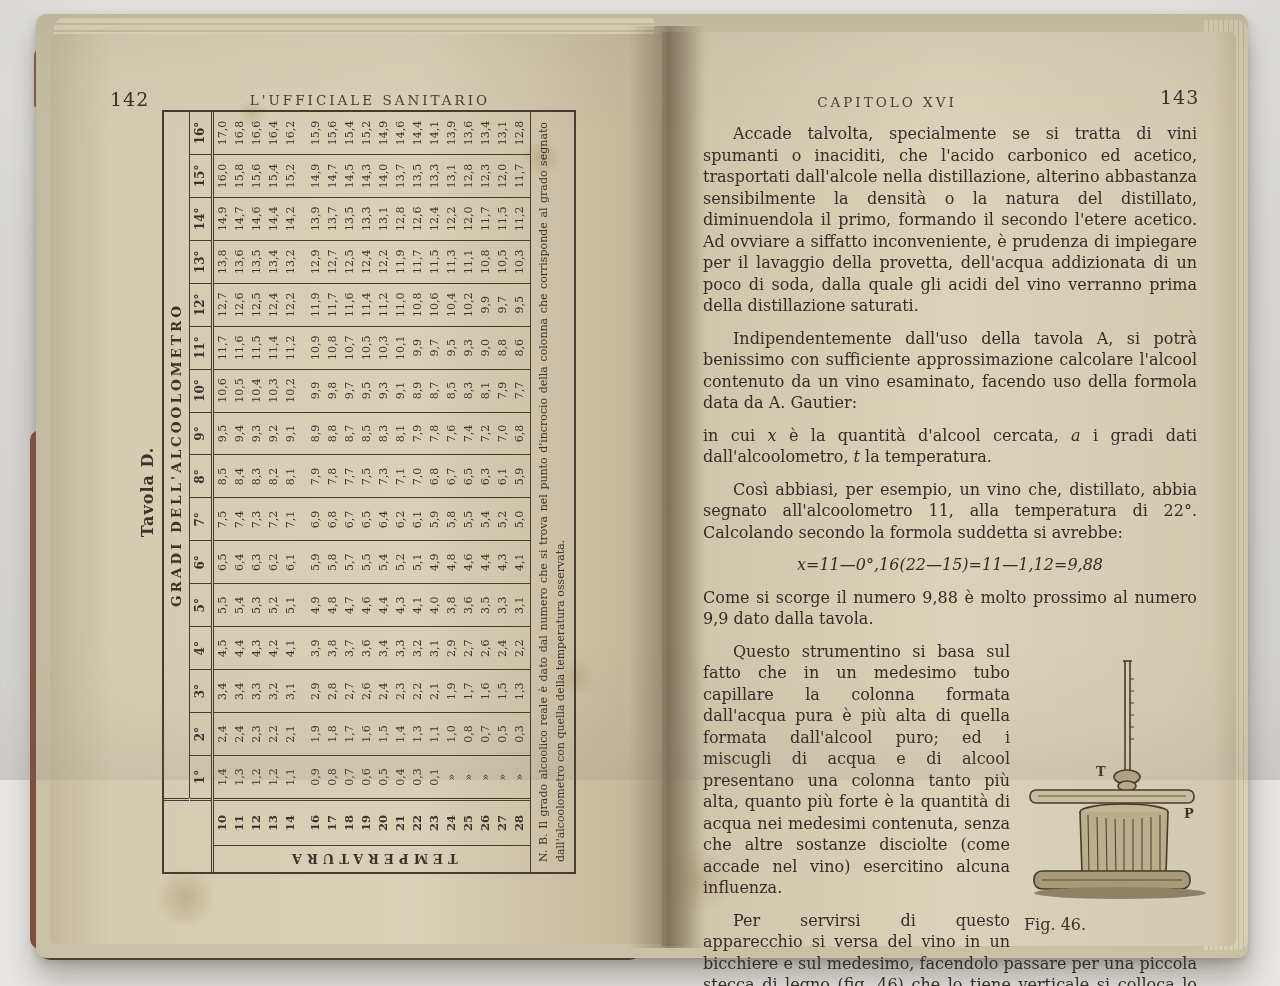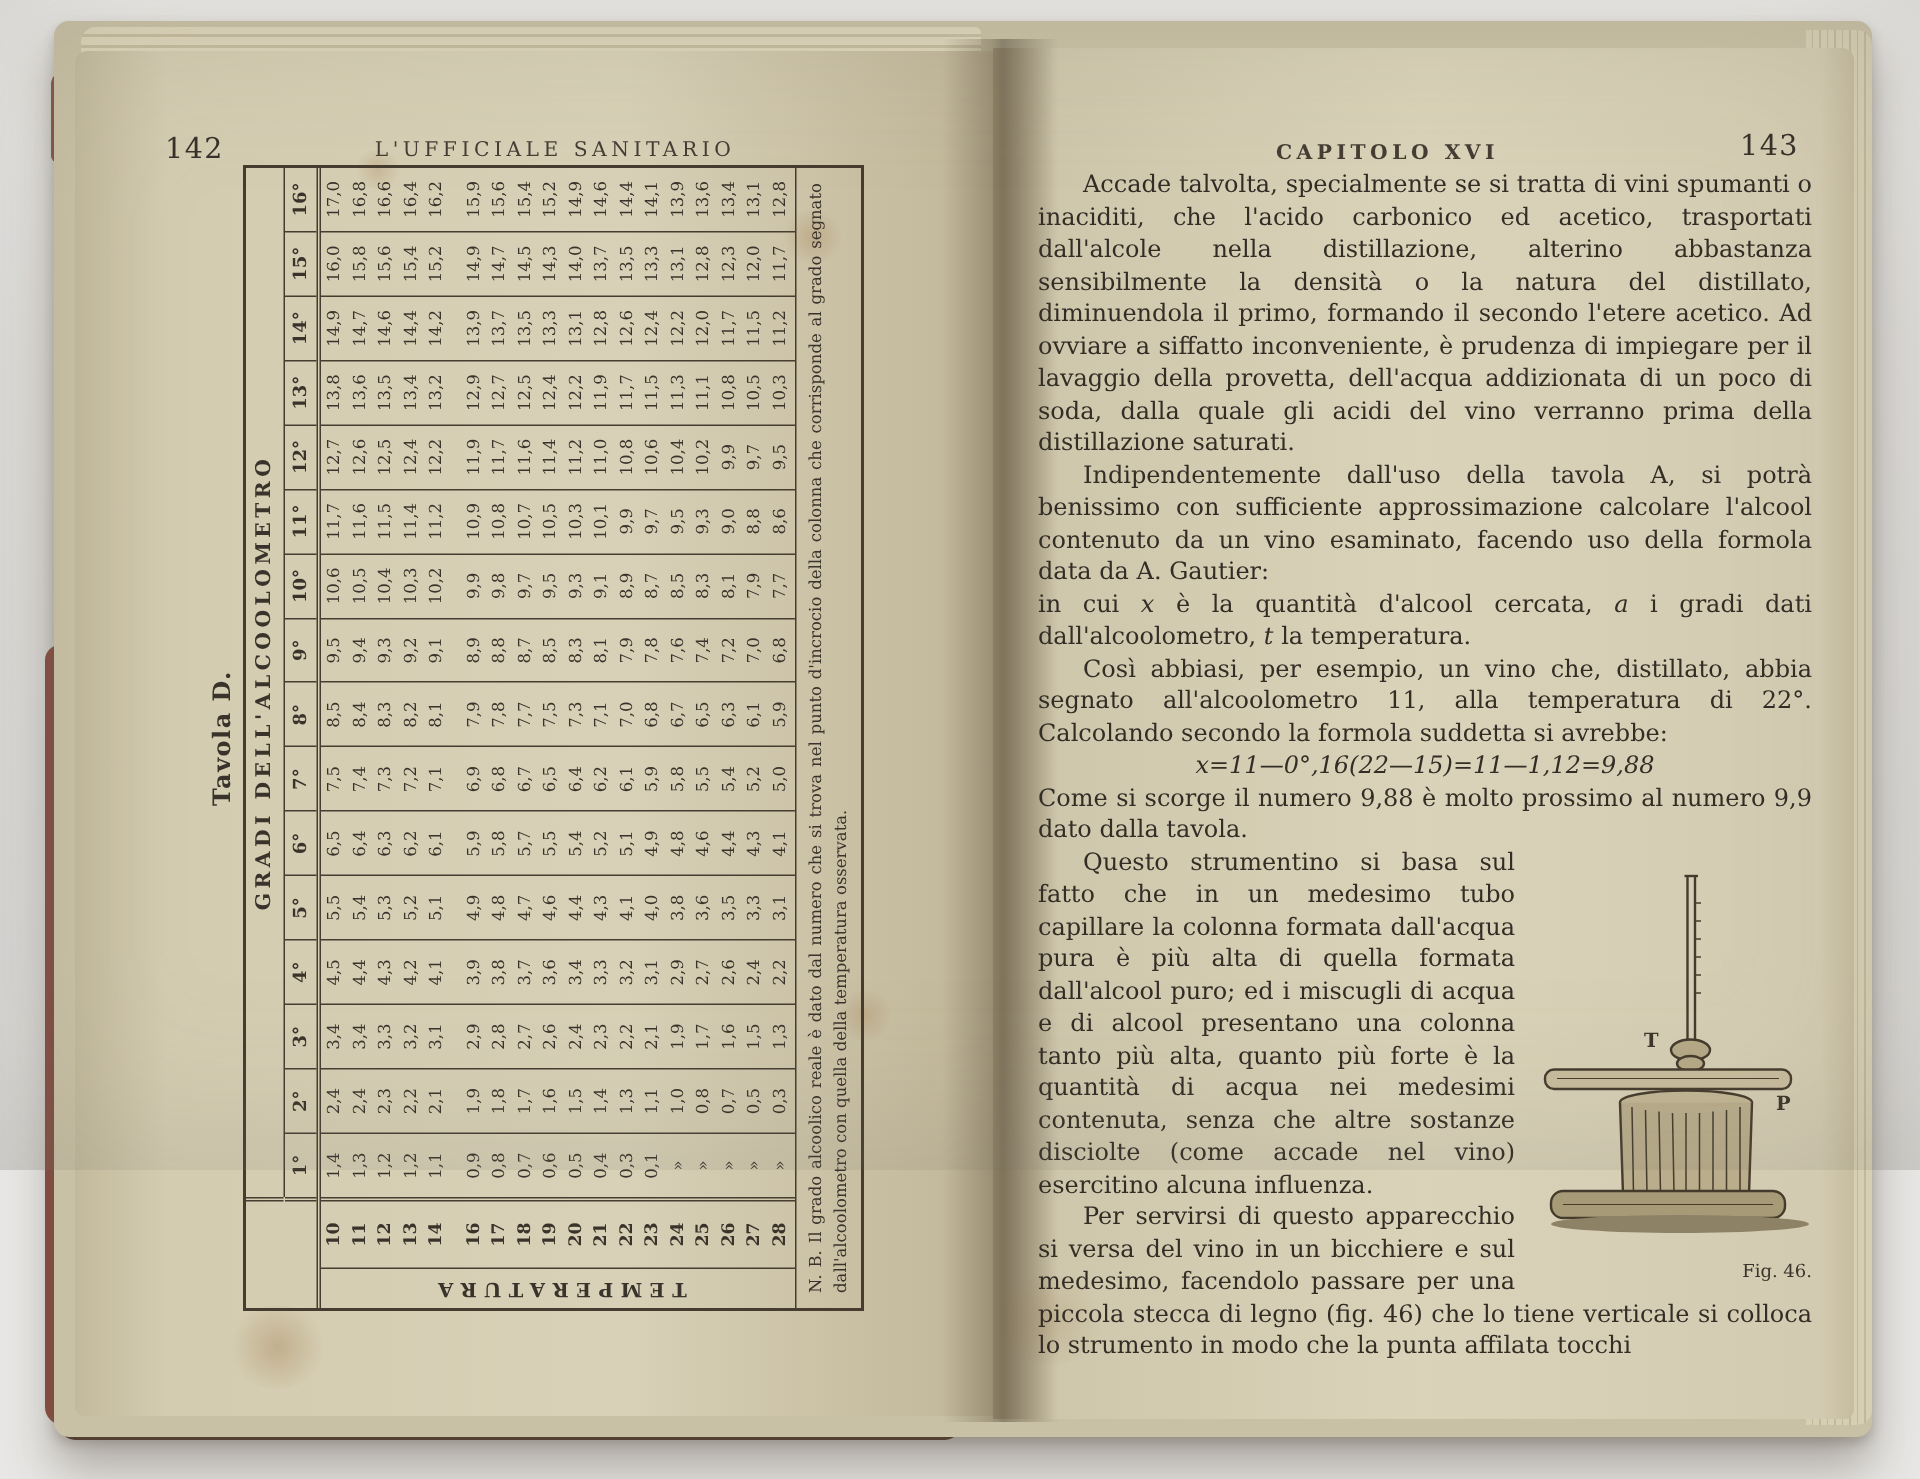--- a/index.html
+++ b/index.html
@@ -69,30 +69,30 @@
   .dcol.last{border-right:none;}
   .cell{height:17px;line-height:17px;text-align:center;font-size:11px;white-space:nowrap;}
   .tcol .cell{font-weight:bold;font-size:11.5px;}
   .cell.g{margin-top:8px;}
   .tbl-note{border-top:1px solid #463d30;font-size:11px;line-height:1.55;
     padding:4px 10px 2px 10px;text-align:justify;height:44px;box-sizing:border-box;}
 
   
   .rp{position:absolute;left:692px;top:112px;width:516px;
     font-size:16px;line-height:21.5px;text-align:justify;color:#332d26;}
-  .rp p{margin:0;text-indent:30px;}
+  .rp p{margin:11px;text-indent:30px;}
   .rp p.noindent{text-indent:0;}
   .formula{text-align:center;font-style:italic;margin:5px 0 6px 0;text-indent:0 !important;}
   .it{font-style:italic;}
 
   
   .fig-float{float:right;width:184px;margin:18px 0 0 14px;position:relative;}
   .fig-art{position:relative;width:184px;height:242px;}
   .fig-label{position:absolute;font-size:13px;font-weight:bold;color:#3e362b;}
-  .fig-caption{text-align:right;font-size:12px;margin-top:8px;text-indent:0;color:#3a332b;}
+  .fig-caption{text-align:left;font-size:16px;margin-top:8px;text-indent:0;color:#3a332b;}
 </style>
 </head>
 <body>
 
 <div class="photo">
 
   <div class="cover-edge"></div>
   <div class="cover-corner"></div>
   <div class="cover-bottom"></div>
 
@@ -108,21 +108,21 @@
   <div class="stain" style="left:520px;top:140px;width:44px;height:36px;background:radial-gradient(circle,rgba(150,105,55,.25),rgba(150,105,55,0) 70%);"></div>
   <div class="stain" style="left:235px;top:100px;width:34px;height:26px;background:radial-gradient(circle,rgba(150,105,55,.22),rgba(150,105,55,0) 70%);"></div>
   <div class="stain" style="left:556px;top:660px;width:40px;height:34px;background:radial-gradient(circle,rgba(150,105,55,.22),rgba(150,105,55,0) 70%);"></div>
   <div class="stain" style="left:660px;top:850px;width:80px;height:60px;background:radial-gradient(circle,rgba(140,100,55,.18),rgba(140,100,55,0) 70%);"></div>
 
   <div class="content">
 
     <div class="pgnum" style="left:110px;top:88px;">142</div>
     <div class="runhead" style="left:175px;top:92px;width:390px;">L'UFFICIALE SANITARIO</div>
 
-    <div class="runhead" style="left:790px;top:94px;width:270px;font-weight:bold;">CAPITOLO XVI</div>
+    <div class="runhead" style="left:752px;top:94px;width:270px;">CAPITOLO XVI</div>
     <div class="pgnum" style="left:1160px;top:86px;">143</div>
 
     <div class="tbl-rot">
       <div class="tbl-title">Tavola D.</div>
       <div class="tbl-frame">
         <div class="hrow">
           <div class="corner" style="height:25px;"></div>
           <div class="glabel">GRADI DELL'ALCOOLOMETRO</div>
         </div>
         <div class="degrow">

